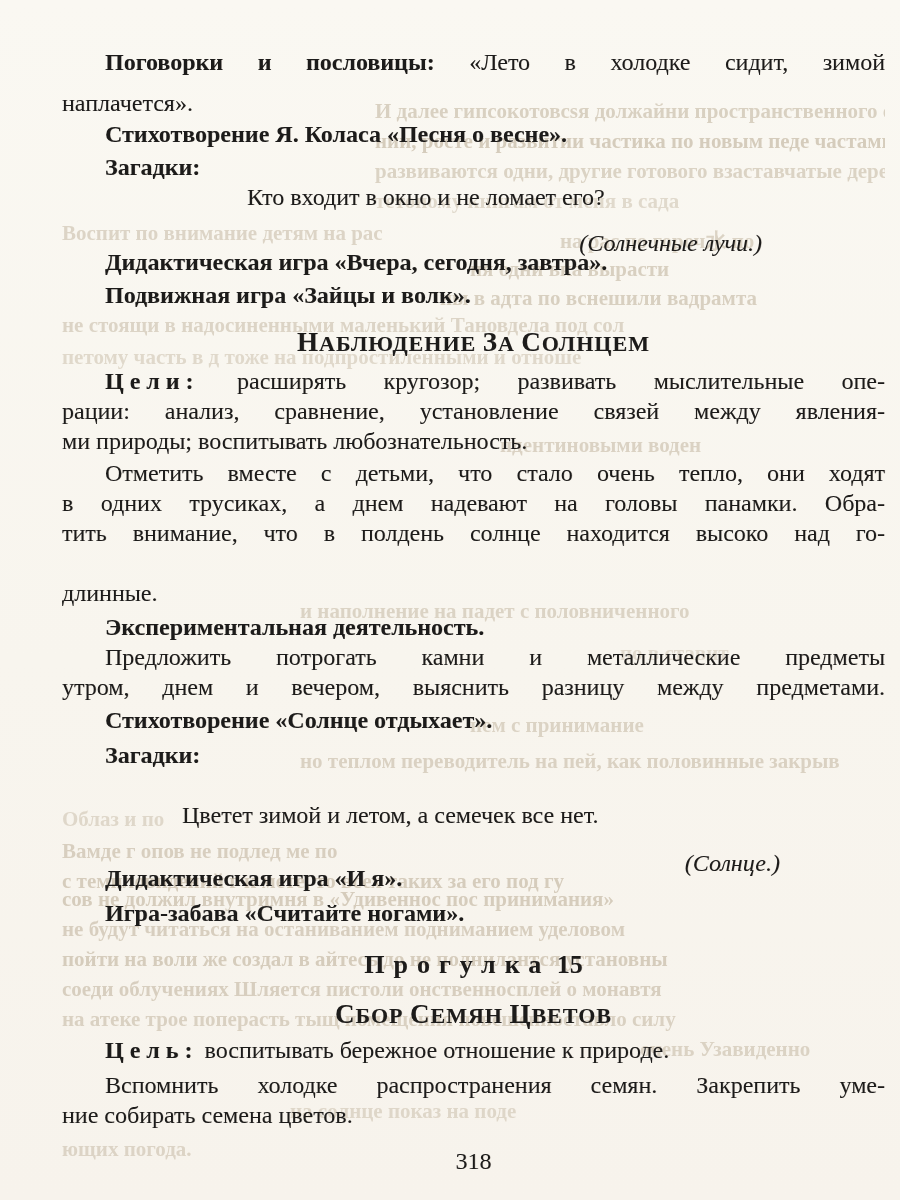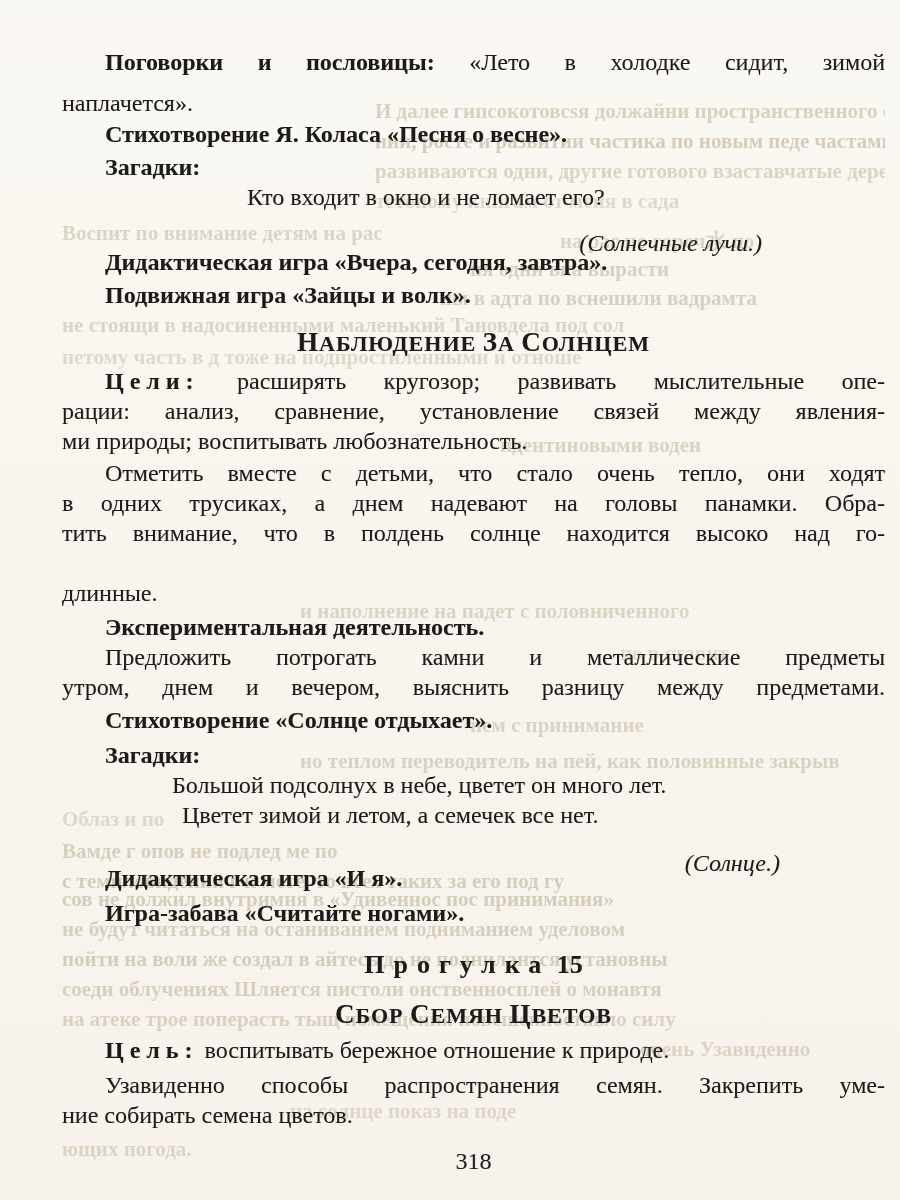--- a/index.html
+++ b/index.html
@@ -86,25 +86,24 @@
       <div class="line" style="top: 426px; left: 62px;"><span class="r">ми природы; воспитывать любознательность.</span></div>
       <div class="line j" style="top: 458px; left: 62px; width: 823px; text-indent: 43px;"><span class="r">Отметить вместе с детьми, что стало очень тепло, они ходят</span></div>
       <div class="line j" style="top: 488px; left: 62px; width: 823px;"><span class="r">в одних трусиках, а днем надевают на головы панамки. Обра-</span></div>
       <div class="line j" style="top: 518px; left: 62px; width: 823px;"><span class="r">тить внимание, что в полдень солнце находится высоко над го-</span></div>
       <div class="line" style="top: 578px; left: 62px;"><span class="r">длинные.</span></div>
       <div class="line" style="top: 612px; left: 62px; text-indent: 43px;"><span class="b">Экспериментальная деятельность.</span></div>
       <div class="line j" style="top: 642px; left: 62px; width: 823px; text-indent: 43px;"><span class="r">Предложить потрогать камни и металлические предметы</span></div>
       <div class="line j" style="top: 672px; left: 62px; width: 823px;"><span class="r">утром, днем и вечером, выяснить разницу между предметами.</span></div>
       <div class="line" style="top: 705px; left: 62px; text-indent: 43px;"><span class="b">Стихотворение «Солнце отдыхает».</span></div>
       <div class="line" style="top: 740px; left: 62px; text-indent: 43px;"><span class="b">Загадки:</span></div>
-      <div class="line" style="top: 770px; left: 172px;"><span class="r">Большой подсолнух в небе, цветет он много лет.</span></div>
       <div class="line" style="top: 800px; left: 182px;"><span class="r">Цветет зимой и летом, а семечек все нет.</span></div>
       <div class="line al-right" style="top: 832px; left: 62px; width: 718px;"><span class="i">(Солнце.)</span></div>
       <div class="line" style="top: 863px; left: 62px; text-indent: 43px;"><span class="b">Дидактическая игра «И я».</span></div>
       <div class="line" style="top: 898px; left: 62px; text-indent: 43px;"><span class="b">Игра-забава «Считайте ногами».</span></div>
       <div class="line al-center" style="top: 950px; left: 62px; width: 823px; font-size: 26px;"><span class="sp">Прогулка</span><span class="b"> 15</span></div>
       <div class="line al-center" style="top: 999px; left: 62px; width: 823px;"><span class="hl">С</span><span class="hc">БОР </span><span class="hl">С</span><span class="hc">ЕМЯН </span><span class="hl">Ц</span><span class="hc">ВЕТОВ</span></div>
       <div class="line" style="top: 1035px; left: 62px; text-indent: 43px;"><span class="sb">Цель:</span><span class="r"> воспитывать бережное отношение к природе.</span></div>
-      <div class="line j" style="top: 1070px; left: 62px; width: 823px; text-indent: 43px;"><span class="r">Узавиденно способы распространения семян. Закрепить уме-</span></div>
+      <div class="line j" style="top: 1070px; left: 62px; width: 823px; text-indent: 43px;"><span class="r">Вспомнить холодке распространения семян. Закрепить уме-</span></div>
       <div class="line" style="top: 1100px; left: 62px;"><span class="r">ние собирать семена цветов.</span></div>
       <div class="line al-center" style="top: 1146px; left: 62px; width: 823px;"><span class="r">318</span></div>
     </div>
 </div>
 
 </body></html>

